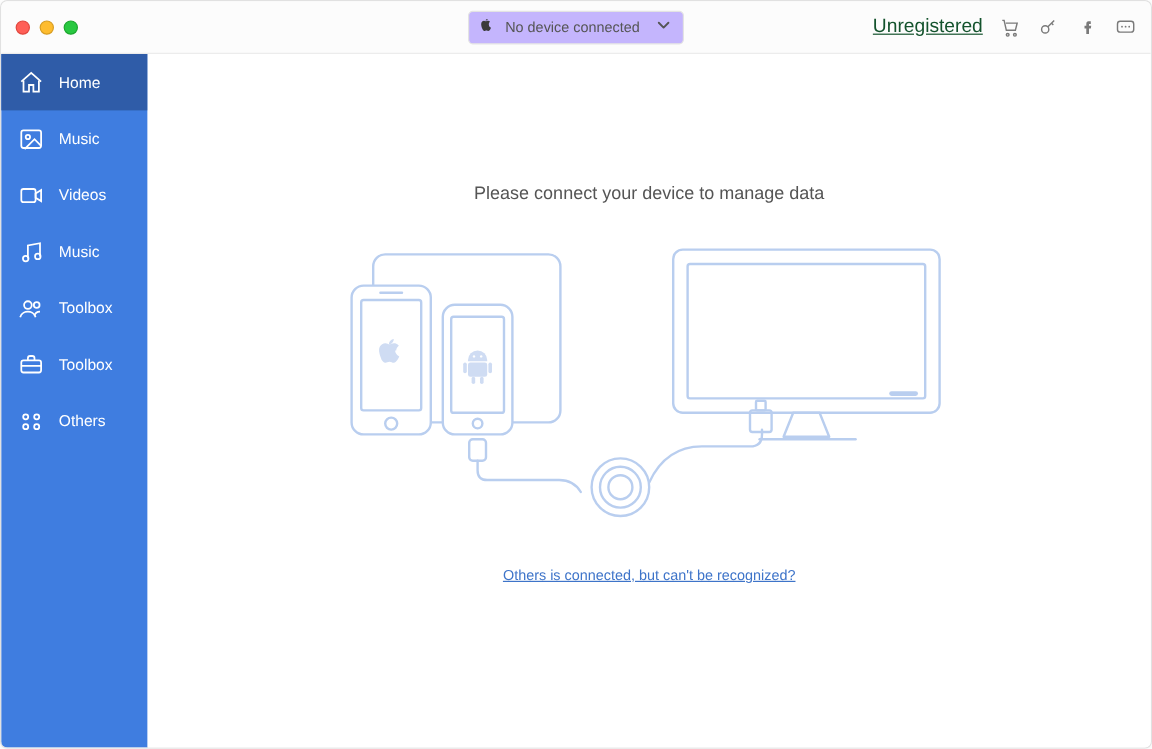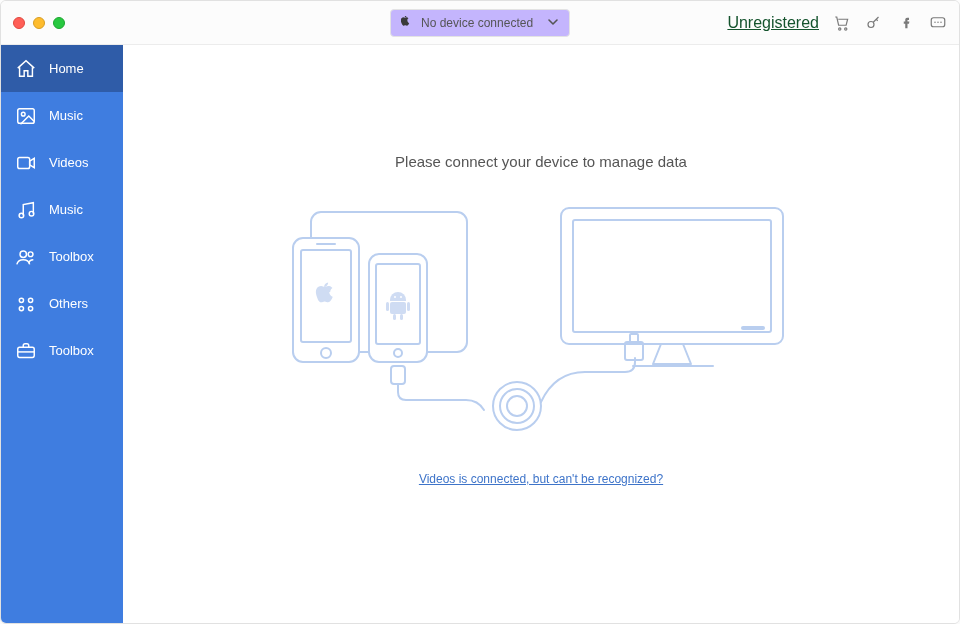--- a/index.html
+++ b/index.html
@@ -141,37 +141,37 @@
                 <path d="M2 20c1-4 5-5 7-5s6 1 7 5"></path>
                 <circle cx="17" cy="9" r="2.6"></circle>
                 <path d="M15 19c.5-3 3-4 5-4"></path>
               </svg>
           </span>
           <span>Toolbox</span>
         </li>
         <li>
           <span class="icon">
             <svg width="22" height="22" viewBox="0 0 24 24">
+                <rect x="3" y="8" width="18" height="11" rx="2"></rect>
+                <path d="M3 13h18"></path>
+                <path d="M9 8V6a2 2 0 0 1 2-2h2a2 2 0 0 1 2 2v2"></path>
+              </svg>
+          </span>
+          <span>Toolbox</span>
+        </li>
+        <li>
+          <span class="icon">
+            <svg width="22" height="22" viewBox="0 0 24 24">
                 <circle cx="7" cy="8" r="2.3"></circle>
                 <circle cx="17" cy="8" r="2.3"></circle>
                 <circle cx="7" cy="17" r="2.3"></circle>
                 <circle cx="17" cy="17" r="2.3"></circle>
               </svg>
           </span>
           <span>Others</span>
-        </li>
-        <li>
-          <span class="icon">
-            <svg width="22" height="22" viewBox="0 0 24 24">
-                <rect x="3" y="8" width="18" height="11" rx="2"></rect>
-                <path d="M3 13h18"></path>
-                <path d="M9 8V6a2 2 0 0 1 2-2h2a2 2 0 0 1 2 2v2"></path>
-              </svg>
-          </span>
-          <span>Toolbox</span>
         </li>
       </ul>
     </aside>
 
     <main class="main">
       <div class="headline">Please connect your device to manage data</div>
 
       <svg class="art" viewBox="0 0 520 230">
         <g fill="none" stroke="#b9ceef" stroke-width="2" stroke-linejoin="round" stroke-linecap="round">
 
@@ -214,17 +214,17 @@
             <circle cx="236" cy="200" r="17"></circle>
             <circle cx="236" cy="200" r="10"></circle>
           <path d="M260 196 q14-30 44-30 h40 q10 0 10-10 v-4"></path>
 
           <rect x="110" y="160" width="14" height="18" rx="3"></rect>
           <rect x="344" y="136" width="18" height="18" rx="2"></rect>
           <rect x="349" y="128" width="8" height="8" rx="1"></rect>
         </g>
       </svg>
 
-      <a class="helplink">Videos is connected, but can't be recognized?</a>
+      <a class="helplink">Others is connected, but can't be recognized?</a>
     </main>
 
   </div>
 </div>
 
 </body></html>

